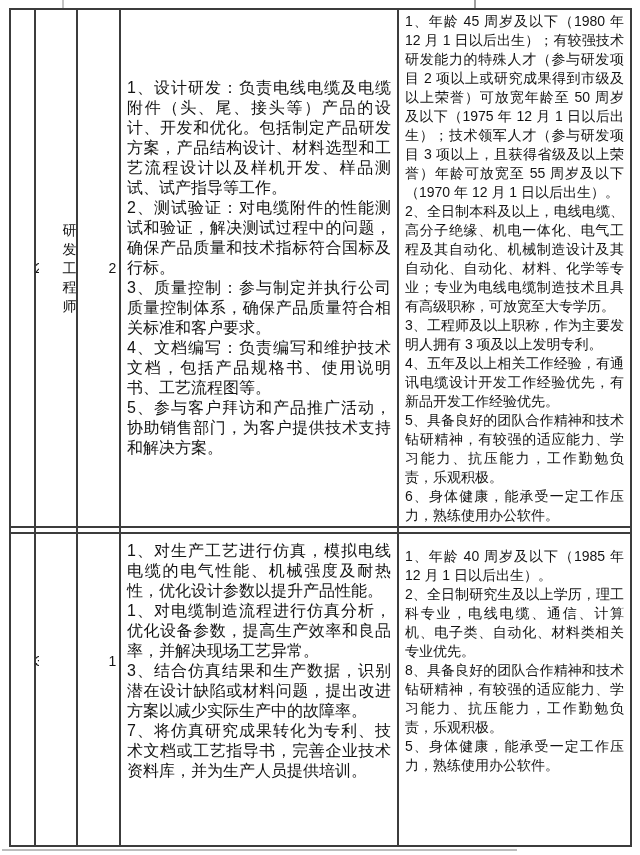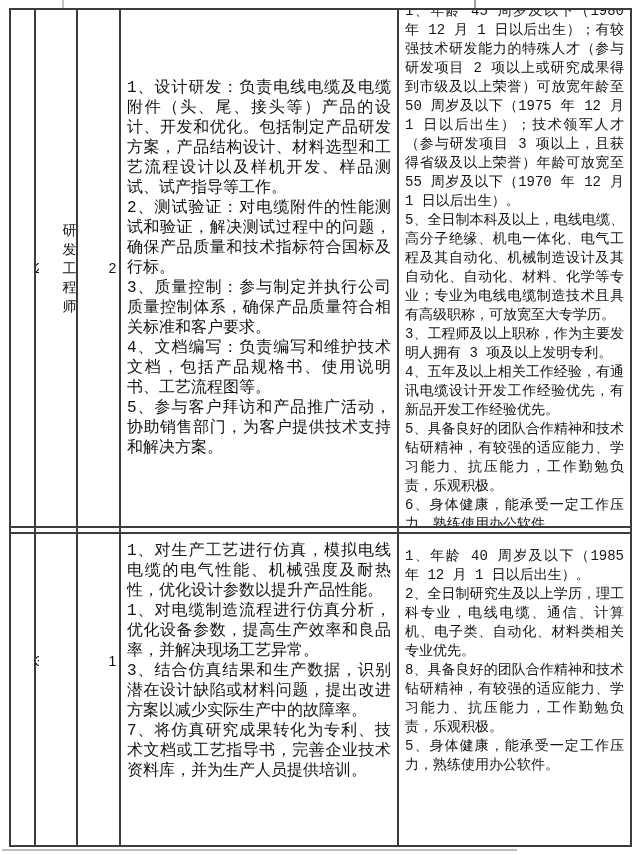--- a/index.html
+++ b/index.html
@@ -18,21 +18,21 @@
   .cell{
     position:absolute;box-sizing:border-box;display:flex;flex-direction:column;
     justify-content:center;overflow:hidden;
   }
   .cell.center{align-items:center;text-align:right;padding-left:28px;}
   .serial{font-size:14px;line-height:18px;}
   .position{font-size:14px;line-height:19px;letter-spacing:1px;}
   .headcount{font-size:14px;line-height:18px;}
   .duties{padding:0 6px;font-size:16px;line-height:20px;text-align:justify;}
   .requirements{padding:0 6px;font-size:14px;line-height:19px;text-align:justify;}
-  .cell p{margin:0;font-family:Liberation Mono, monospace;}
+  .cell p{margin:0;}
   
   .c-serial{left:0;width:23px;}
   .c-position{left:25px;width:40px;}
   .c-headcount{left:67px;width:41px;}
   .c-duties{left:110px;width:276px;}
   .c-requirements{left:388px;width:231px;}
   
   .r-top{top:0;height:516px;}
   .r-bottom{top:524px;height:253px;}
   .col-div-1{left:23px;}
@@ -74,21 +74,21 @@
     </div>
     <div class="cell duties r-top c-duties">
       <p>1、设计研发：负责电线电缆及电缆附件（头、尾、接头等）产品的设计、开发和优化。包括制定产品研发方案，产品结构设计、材料选型和工艺流程设计以及样机开发、样品测试、试产指导等工作。</p>
       <p>2、测试验证：对电缆附件的性能测试和验证，解决测试过程中的问题，确保产品质量和技术指标符合国标及行标。</p>
       <p>3、质量控制：参与制定并执行公司质量控制体系，确保产品质量符合相关标准和客户要求。</p>
       <p>4、文档编写：负责编写和维护技术文档，包括产品规格书、使用说明书、工艺流程图等。</p>
       <p>5、参与客户拜访和产品推广活动，协助销售部门，为客户提供技术支持和解决方案。</p>
     </div>
     <div class="cell requirements r-top c-requirements">
       <p>1、年龄 45 周岁及以下（1980 年 12 月 1 日以后出生）；有较强技术研发能力的特殊人才（参与研发项目 2 项以上或研究成果得到市级及以上荣誉）可放宽年龄至 50 周岁及以下（1975 年 12 月 1 日以后出生）；技术领军人才（参与研发项目 3 项以上，且获得省级及以上荣誉）年龄可放宽至 55 周岁及以下（1970 年 12 月 1 日以后出生）。</p>
-      <p>5、全日制本科及以上，电线电缆、高分子绝缘、机电一体化、电气工程及其自动化、机械制造设计及其自动化、自动化、材料、化学等专业；专业为电线电缆制造技术且具有高级职称，可放宽至大专学历。</p>
+      <p>2、全日制本科及以上，电线电缆、高分子绝缘、机电一体化、电气工程及其自动化、机械制造设计及其自动化、自动化、材料、化学等专业；专业为电线电缆制造技术且具有高级职称，可放宽至大专学历。</p>
       <p>3、工程师及以上职称，作为主要发明人拥有 3 项及以上发明专利。</p>
       <p>4、五年及以上相关工作经验，有通讯电缆设计开发工作经验优先，有新品开发工作经验优先。</p>
       <p>5、具备良好的团队合作精神和技术钻研精神，有较强的适应能力、学习能力、抗压能力，工作勤勉负责，乐观积极。</p>
       <p>6、身体健康，能承受一定工作压力，熟练使用办公软件。</p>
     </div>
 
     <div class="cell center serial r-bottom c-serial">
       <span>3</span>
     </div>
     <div class="cell center headcount r-bottom c-headcount">

